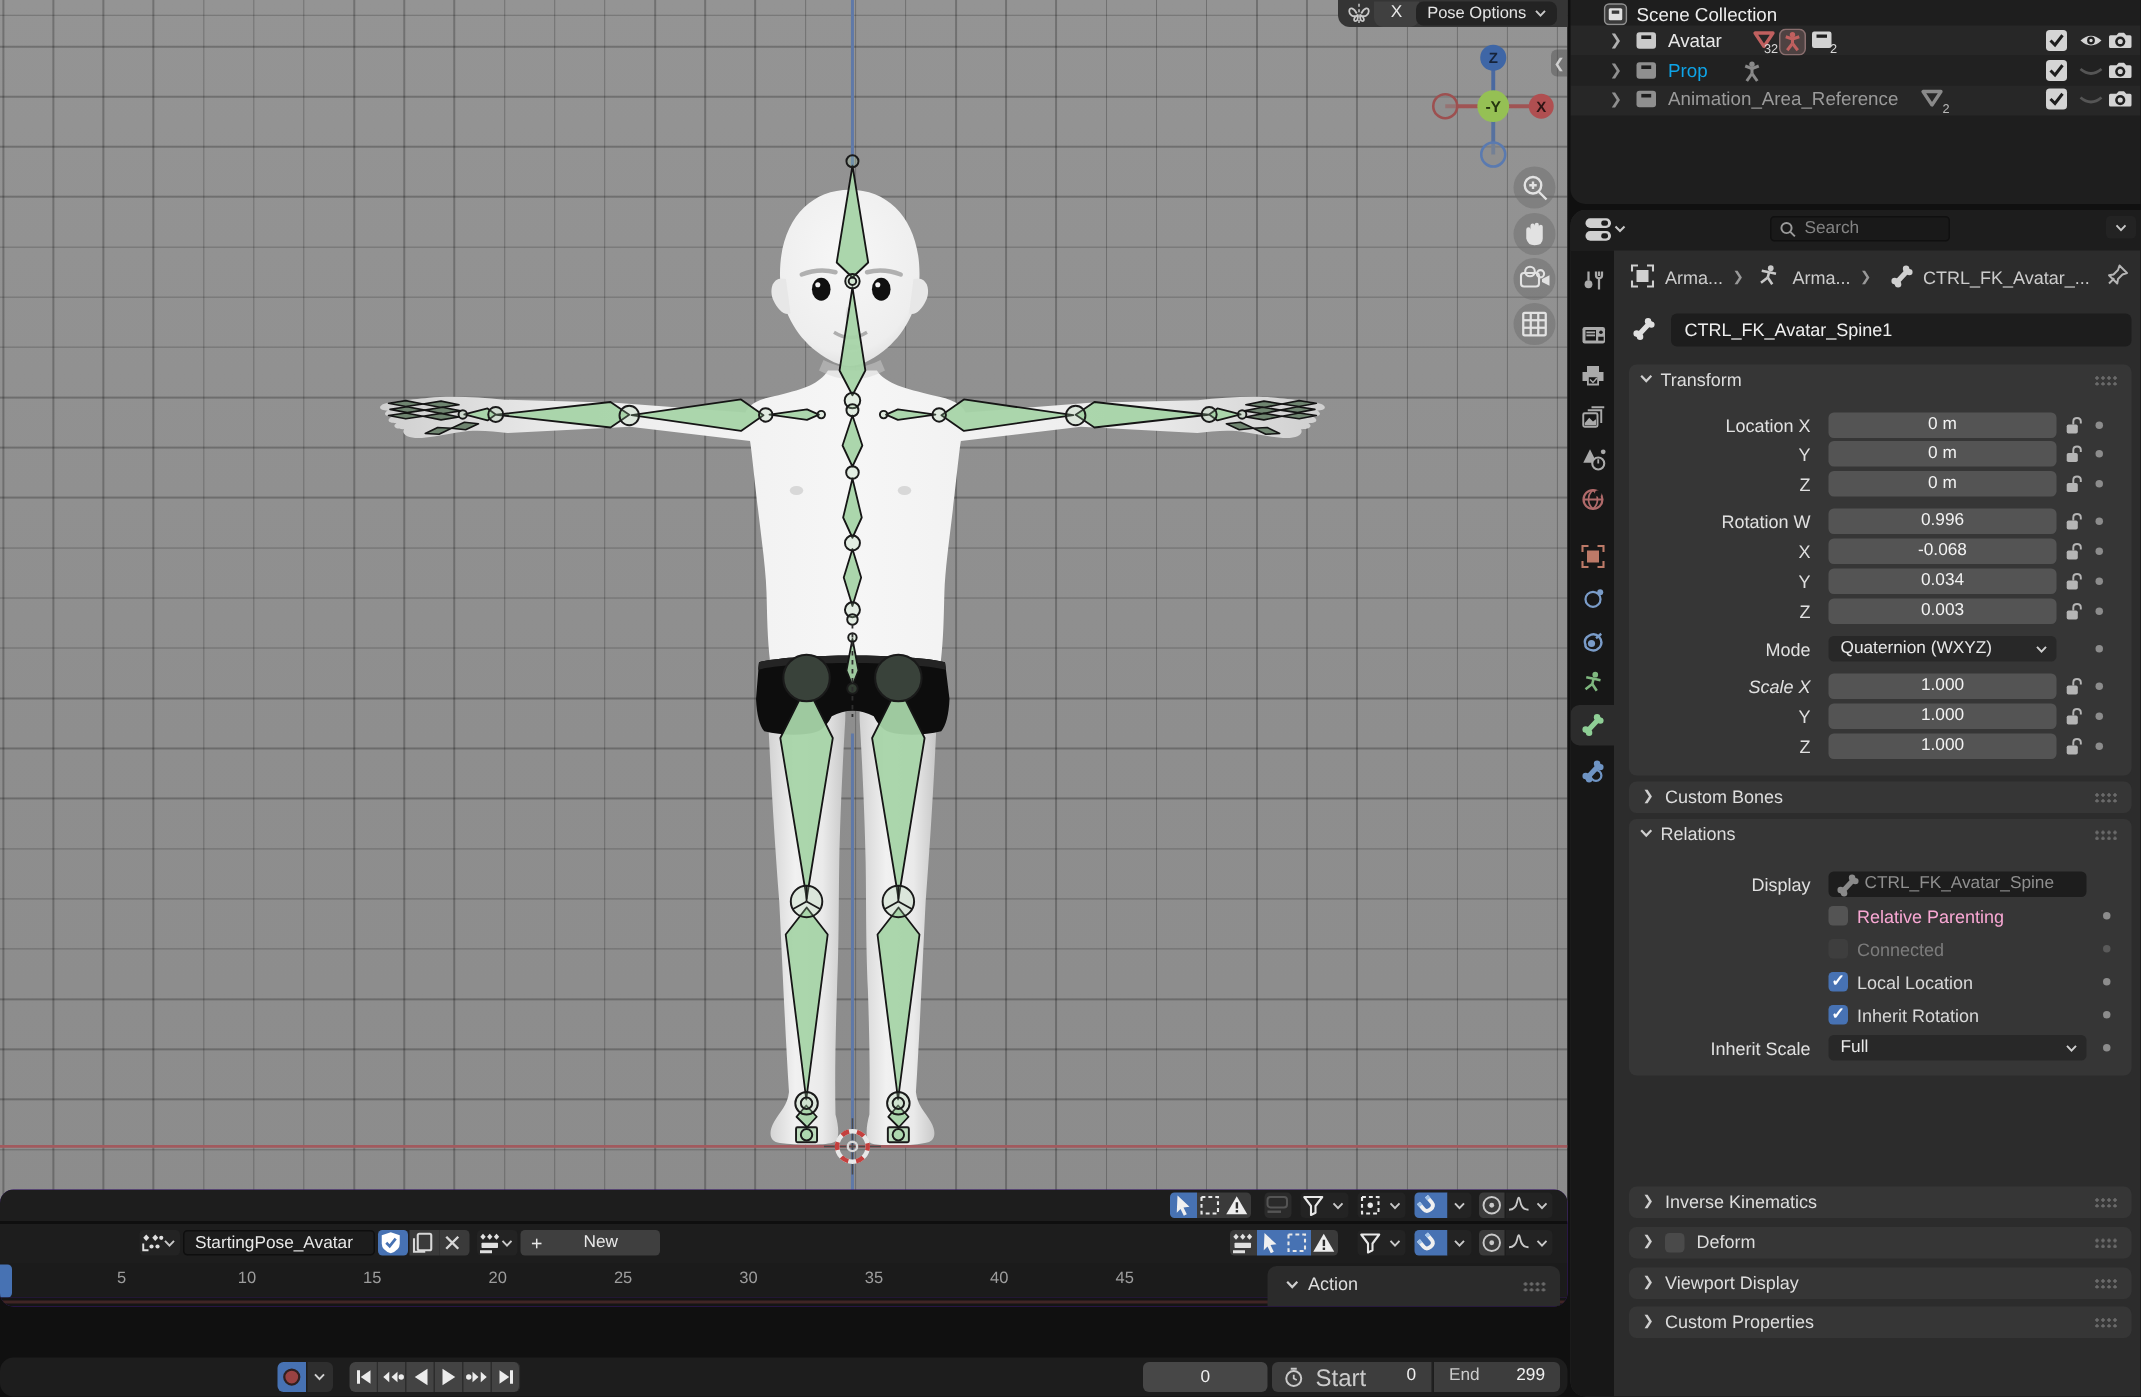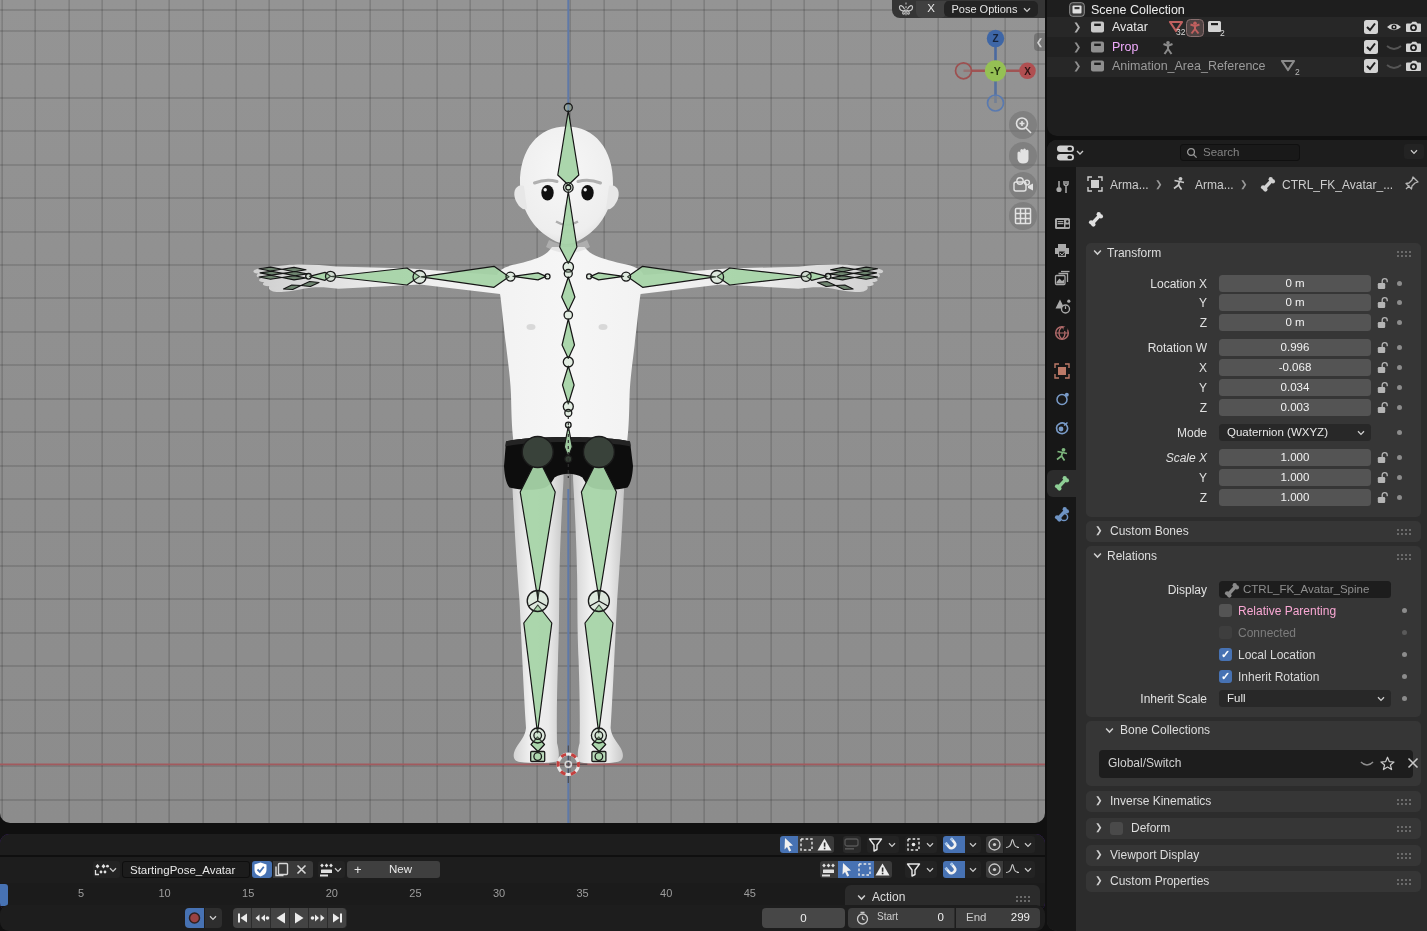--- a/index.html
+++ b/index.html
@@ -6,21 +6,21 @@
     font-family:"Liberation Sans",sans-serif;-webkit-font-smoothing:antialiased;}
   .abs{position:absolute;}
   #vp{position:absolute;left:0;top:0;width:1045px;height:823px;border-radius:0 0 10px 10px;overflow:hidden;
       background:
         repeating-linear-gradient(to right, rgba(0,0,0,0.24) 0 1px, transparent 1px 33.43px),
         repeating-linear-gradient(to bottom, rgba(0,0,0,0.24) 0 1px, transparent 1px 33.43px),
         linear-gradient(to bottom,#949494,#8e8e8e 60%,#8c8c8c);
       background-position:1.6px 0, 0 30.5px, 0 0;}
   #outliner{position:absolute;left:1047px;top:0;width:380px;height:136px;background:#1e1e1e;border-radius:0 0 0 10px;overflow:hidden;font-size:12px;color:#d4d4d4;}
   #props{position:absolute;left:1047px;top:140px;width:380px;height:791px;background:#2c2c2c;border-radius:10px 0 0 10px;overflow:hidden;font-size:12px;color:#dcdcdc;}
-  #dope{position:absolute;left:0;top:834px;width:1045px;height:78px;background:#4c1d95;border-radius:9px;overflow:hidden;}
+  #dope{position:absolute;left:0;top:793px;width:1045px;height:78px;background:#4c1d95;border-radius:9px;overflow:hidden;}
   #tl{position:absolute;left:0;top:905px;width:1045px;height:26px;background:#1d1d1d;border-radius:9px;overflow:hidden;}
   .panel{position:absolute;left:39px;width:335px;background:#363636;border-radius:5px;}
   .phead{position:absolute;left:14px;font-size:12px;color:#dddddd;}
   .grip{position:absolute;right:9px;width:16px;height:7px;
      background-image:radial-gradient(circle, #6a6a6a 1px, transparent 1.2px);
      background-size:4px 4px;}
   .lbl{position:absolute;text-align:right;color:#e0e0e0;font-size:12px;width:125px;left:-4px;}
   .fld{position:absolute;left:133px;width:152px;height:17px;background:#545454;border-radius:3.5px;
        color:#f2f2f2;font-size:11.5px;text-align:center;line-height:17px;}
   .drop{position:absolute;left:133px;width:152px;height:17px;background:#282828;border-radius:3.5px;
@@ -311,21 +311,21 @@
  <rect x="40" y="2" width="13" height="11" rx="1.5" fill="#d2d2d2"></rect>
       <rect x="43" y="4" width="7" height="2.2" fill="#1e1e1e"></rect>
  <text x="52" y="16.5" font-size="8.5" fill="#d8d8d8">2</text>
 </svg>
 
 <div class="abs" style="left:26px;top:41px;color:#8f8f8f;font-size:10px;">❯</div>
 <svg class="abs" style="left:43px;top:40px" width="15" height="14" viewBox="0 0 15 14">
  <rect x="1" y="1.5" width="13" height="11" rx="2" fill="#8f8f8f"></rect>
       <rect x="4.2" y="3.6" width="6.6" height="2.4" fill="#1e1e1e"></rect>
 </svg>
-<div class="abs" style="left:65px;top:40px;color:#f0abfc;font-size:12.5px;">Prop</div>
+<div class="abs" style="left:65px;top:40px;color:#0ea5e9;font-size:12.5px;">Prop</div>
 <svg class="abs" style="left:113px;top:40px" width="16" height="16" viewBox="0 0 16 16">
  <g stroke="#8a8a8a" stroke-width="2" fill="#8a8a8a">
   <circle cx="8" cy="2.8" r="1.8" stroke="none"></circle>
   <line x1="8" y1="4.5" x2="8" y2="9"></line>
         <line x1="8" y1="5.8" x2="3.5" y2="4"></line>
         <line x1="8" y1="5.8" x2="12.5" y2="4"></line>
   <line x1="8" y1="9" x2="4.5" y2="14"></line>
         <line x1="8" y1="9" x2="11.5" y2="14"></line>
  </g>
 </svg>
@@ -527,20 +527,21 @@
     </svg>
 <svg class="abs" style="left:40px;top:71px" width="17" height="16" viewBox="0 0 17 16">
       <g fill="#e0e0e0">
         <circle cx="4.1" cy="11.3" r="2.15"></circle>
         <circle cx="6.4" cy="13.5" r="2.15"></circle>
         <circle cx="11.7" cy="3.2" r="2.15"></circle>
         <circle cx="13.9" cy="5.4" r="2.15"></circle>
         <path d="M5.2,12.5 L12.8,4.4" stroke="#e0e0e0" stroke-width="3.4" stroke-linecap="round"></path>
       </g>
     </svg>
+<div class="abs" style="left:67px;top:69px;width:307px;height:22px;background:#1d1d1d;border-radius:4px;color:#efefef;font-size:12px;line-height:22px;padding-left:9px;box-sizing:border-box;">CTRL_FK_Avatar_Spine1</div>
 <div class="panel" style="top:103px;height:274px;">
 <div class="abs" style="left:7px;top:6px;">
         <svg width="9" height="7" viewBox="0 0 8 6">
           <path d="M1 1.2 L4 4.4 L7 1.2" stroke="#cfcfcf" stroke-width="1.3" fill="none"></path>
         </svg>
       </div>
       <div class="phead" style="left:21px;top:3px;">Transform</div>
       <div class="grip" style="top:7px;"></div>
 <div class="lbl" style="top:33.5px;">Location X</div>
 <div class="fld" style="top:31.5px;">0 m</div>
@@ -681,40 +682,20 @@
 <div class="abs" style="left:152px;top:124px;color:#d8d8d8;font-size:12px;">Inherit Rotation</div>
 <div class="abs" style="left:316px;top:128px;width:5px;height:5px;border-radius:50%;background:#8c8c8c;"></div>
 <div class="lbl" style="top:146px;">Inherit Scale</div>
 <div class="abs" style="left:133px;top:144px;width:172px;height:17px;background:#282828;border-radius:3.5px;color:#e8e8e8;font-size:11.5px;line-height:17px;padding-left:8px;box-sizing:border-box;">Full<span style="position:absolute;right:6px;top:6px;">
           <svg width="8" height="6" viewBox="0 0 8 6">
             <path d="M1 1.2 L4 4.4 L7 1.2" stroke="#d0d0d0" stroke-width="1.3" fill="none"></path>
           </svg>
         </span></div>
 <div class="abs" style="left:316px;top:150px;width:5px;height:5px;border-radius:50%;background:#8c8c8c;"></div>
 </div>
-<div class="panel" style="top:581px;height:65px;">
-<div class="abs" style="left:19px;top:6px;">
-        <svg width="9" height="7" viewBox="0 0 8 6">
-          <path d="M1 1.2 L4 4.4 L7 1.2" stroke="#cfcfcf" stroke-width="1.3" fill="none"></path>
-        </svg>
-      </div>
-      <div class="phead" style="left:34px;top:2px;">Bone Collections</div>
-<div class="abs" style="left:13px;top:29px;width:314px;height:28px;background:#1d1d1d;border-radius:4px;">
-<div class="abs" style="left:9px;top:6px;color:#d2d2d2;font-size:12px;">Global/Switch</div>
-<svg class="abs" style="left:260px;top:8px" width="16" height="13" viewBox="0 0 16 13">
-          <path d="M2 4 Q8 10 14 4" fill="none" stroke="#8f8f8f" stroke-width="1.6"></path>
-        </svg>
-<svg class="abs" style="left:281px;top:6px" width="15" height="15" viewBox="0 0 15 15">
-          <path d="M7.5 1.2 L9.3 5.6 L14 6 L10.4 9 L11.6 13.6 L7.5 11.1 L3.4 13.6 L4.6 9 L1 6 L5.7 5.6 Z" fill="none" stroke="#c9c9c9" stroke-width="1.2" stroke-linejoin="round"></path>
-        </svg>
-<svg class="abs" style="left:308px;top:7px" width="12" height="12" viewBox="0 0 12 12">
-          <path d="M1.5 1.5 L10.5 10.5 M10.5 1.5 L1.5 10.5" stroke="#c9c9c9" stroke-width="1.5"></path>
-        </svg>
-</div>
-</div>
 <div class="panel" style="top:651px;height:21px;">
       <div class="abs" style="left:9px;top:4px;color:#cfcfcf;font-size:9px;">❯</div>
       <div class="phead" style="left:24px;top:3px;">Inverse Kinematics</div>
       <div class="grip" style="top:7px;"></div>
     </div>
 <div class="panel" style="top:678px;height:21px;">
       <div class="abs" style="left:9px;top:4px;color:#cfcfcf;font-size:9px;">❯</div>
       <div class="chk" style="left:24px;top:4px;background:#4a4a4a;"></div>
       <div class="phead" style="left:45px;top:3px;">Deform</div>
       <div class="grip" style="top:7px;"></div>
@@ -1013,20 +994,20 @@
     </div>
 <div class="abs" style="left:762px;top:3px;width:83px;height:20px;background:#474747;border-radius:4px;color:#f0f0f0;font-size:11.5px;line-height:20px;text-align:center;">0</div>
 <div class="abs" style="left:848px;top:3px;width:107px;height:20px;background:#3d3d3d;border-radius:4px 0 0 4px;border-right:1px solid #2c2c2c;box-sizing:border-box;">
 <span class="abs" style="left:7px;top:3px;">
         <svg width="15" height="15" viewBox="0 0 15 15">
           <circle cx="7.5" cy="8" r="5" fill="none" stroke="#c9c9c9" stroke-width="1.3"></circle>
           <path d="M7.5 5.5 L7.5 8 L9.5 9" stroke="#c9c9c9" stroke-width="1.2" fill="none"></path>
           <path d="M5.5 1.5 L9.5 1.5" stroke="#c9c9c9" stroke-width="1.3"></path>
         </svg>
       </span>
-<span class="abs" style="left:29px;top:3px;color:#cccccc;font-size:10px;">Start</span>
+<span class="abs" style="left:29px;top:3px;color:#cccccc;font-size:16px;">Start</span>
 <span class="abs" style="right:10px;top:3px;color:#f0f0f0;font-size:11.5px;">0</span>
     </div>
 <div class="abs" style="left:956px;top:3px;width:84px;height:20px;background:#3d3d3d;border-radius:0 4px 4px 0;">
 <span class="abs" style="left:10px;top:3px;color:#cccccc;font-size:11.5px;">End</span>
 <span class="abs" style="right:10px;top:3px;color:#f0f0f0;font-size:11.5px;">299</span>
     </div>
   </div>
 
 </body></html>

